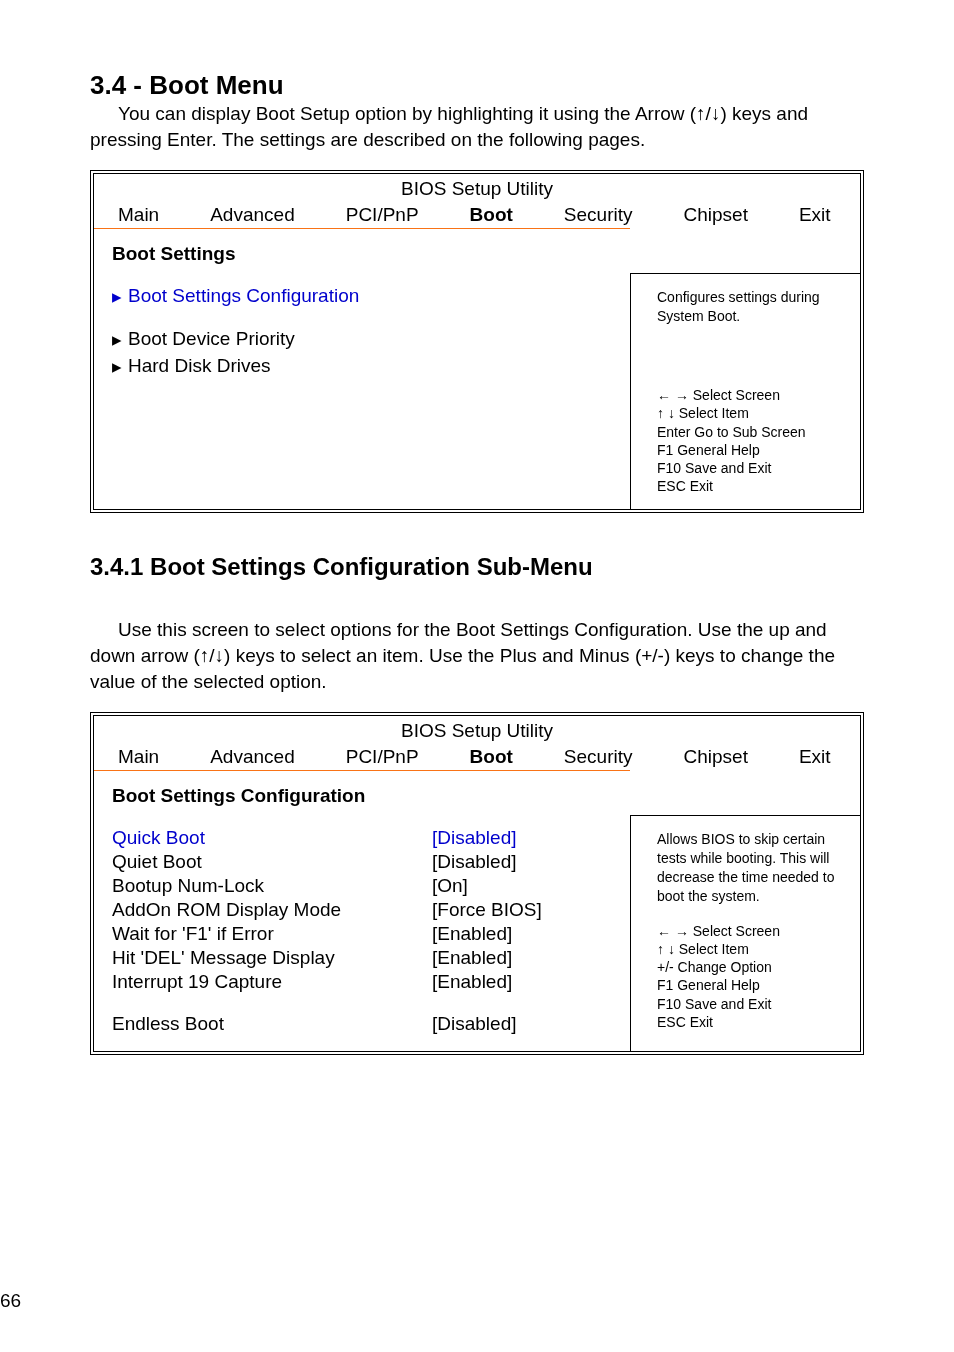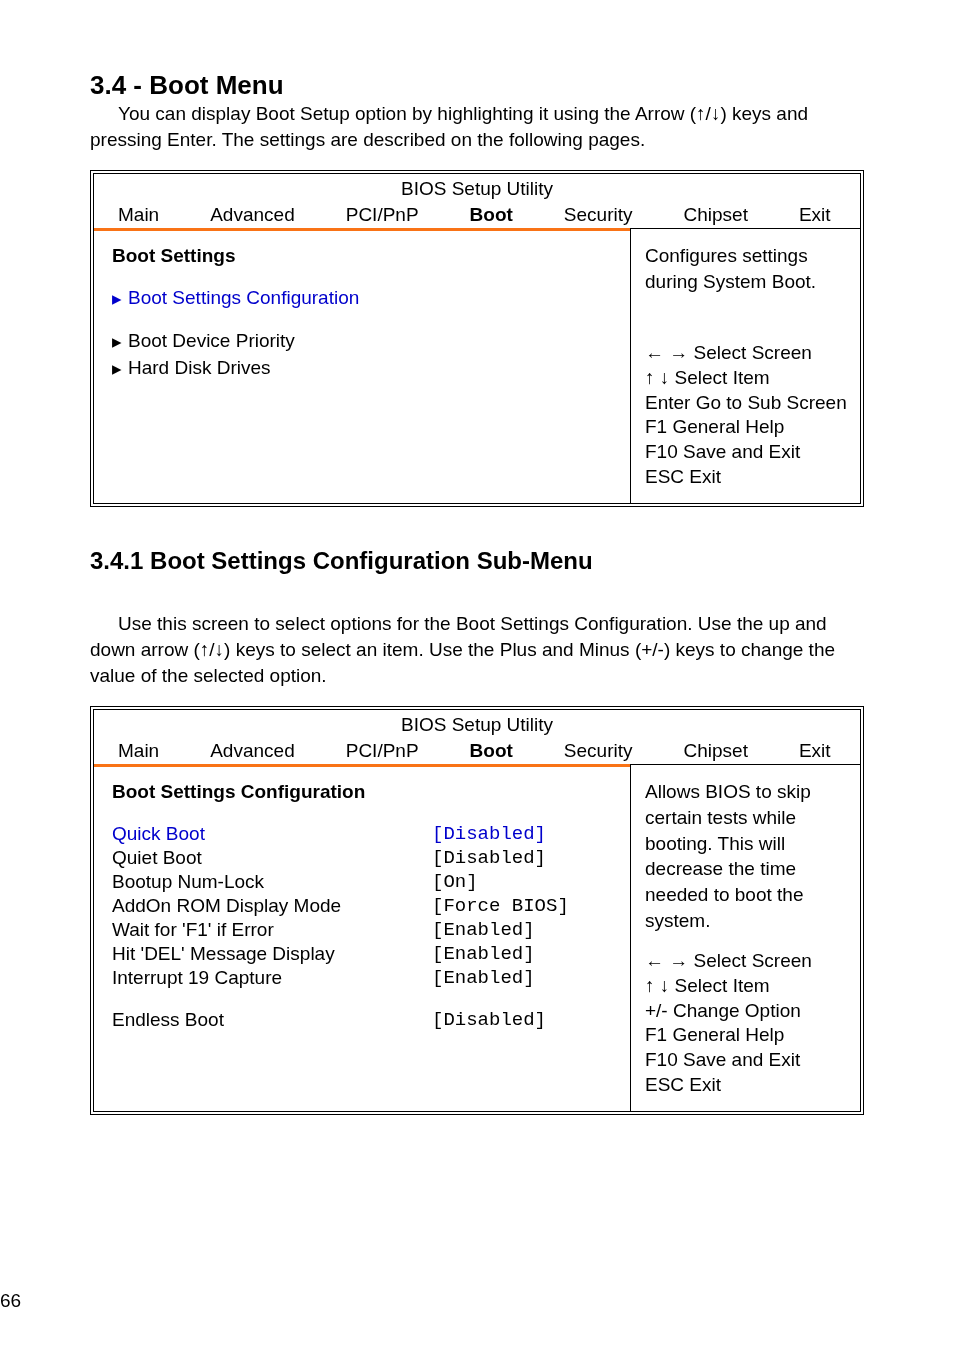--- a/index.html
+++ b/index.html
@@ -40,31 +40,32 @@
       text-align: center;
       padding-top: 4px;
       font-size: 19px;
     }
     .bold { font-weight: bold; }
     .bios-body {
       display: flex;
     }
     .left-panel {
       flex: 1;
-      border-top: 3px solid #f97316;
+      border-top: 1px solid #f97316;
       padding: 14px 14px 14px 18px;
       min-height: 200px;
     }
     .right-panel {
       width: 230px;
       border-top: 1px solid #000;
       border-left: 1px solid #000;
-      padding: 14px 10px 14px 14px;
-      font-size: 19px;
+      padding: 14px 10px 14px 26px;
+      font-size: 14px;
       line-height: 1.35;
+      margin-top: 45px;
     }
     .right-panel-upper {
       min-height: 78px;
     }
     .right-panel-lower {
       margin-top: 20px;
     }
     .tri {
       display: inline-block;
       width: 16px;
@@ -72,21 +73,20 @@
     .blue { color: #0000cc; }
     .settings-row {
       display: flex;
       margin-bottom: 2px;
     }
     .settings-label {
       width: 320px;
     }
     .settings-value {
       flex: 1;
-      font-family: Liberation Mono, monospace;
     }
     .submenu-row {
       display: flex;
       margin-bottom: 4px;
     }
     .sub-heading {
       font-size: 24px;
       font-weight: bold;
       margin-top: 24px;
       margin-bottom: 36px;

